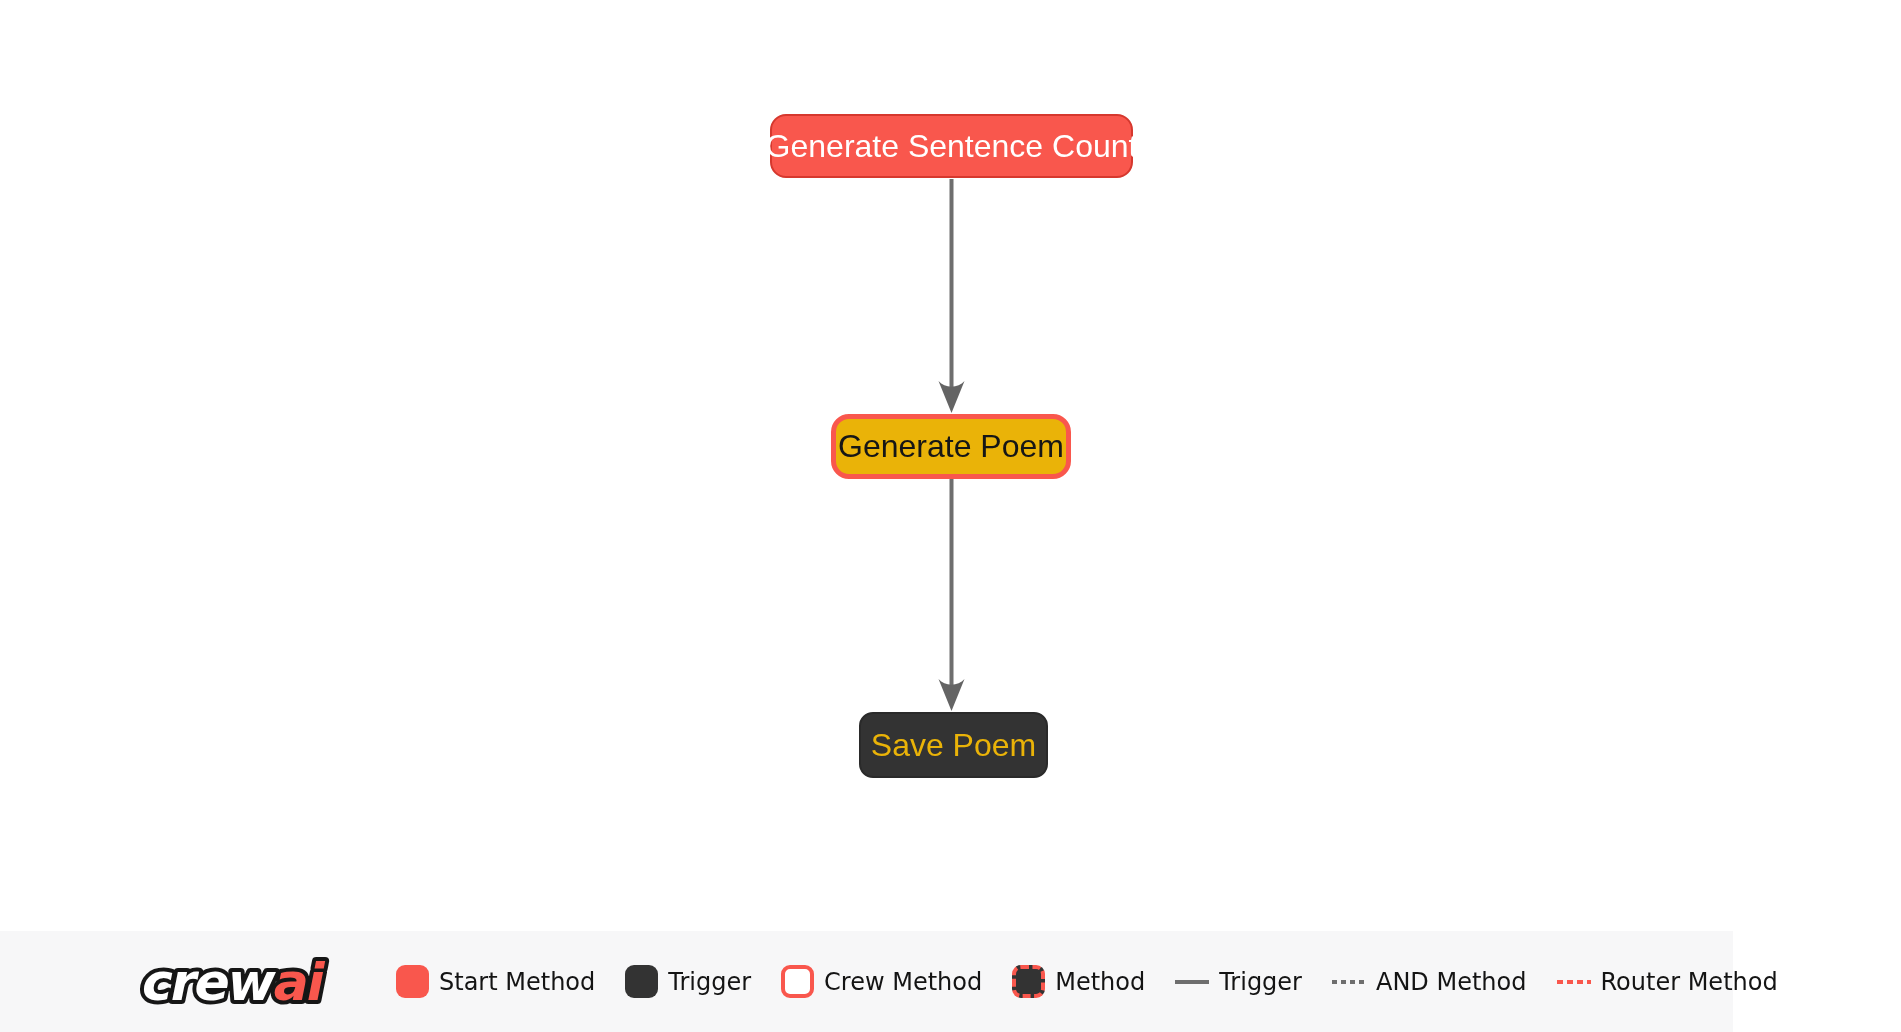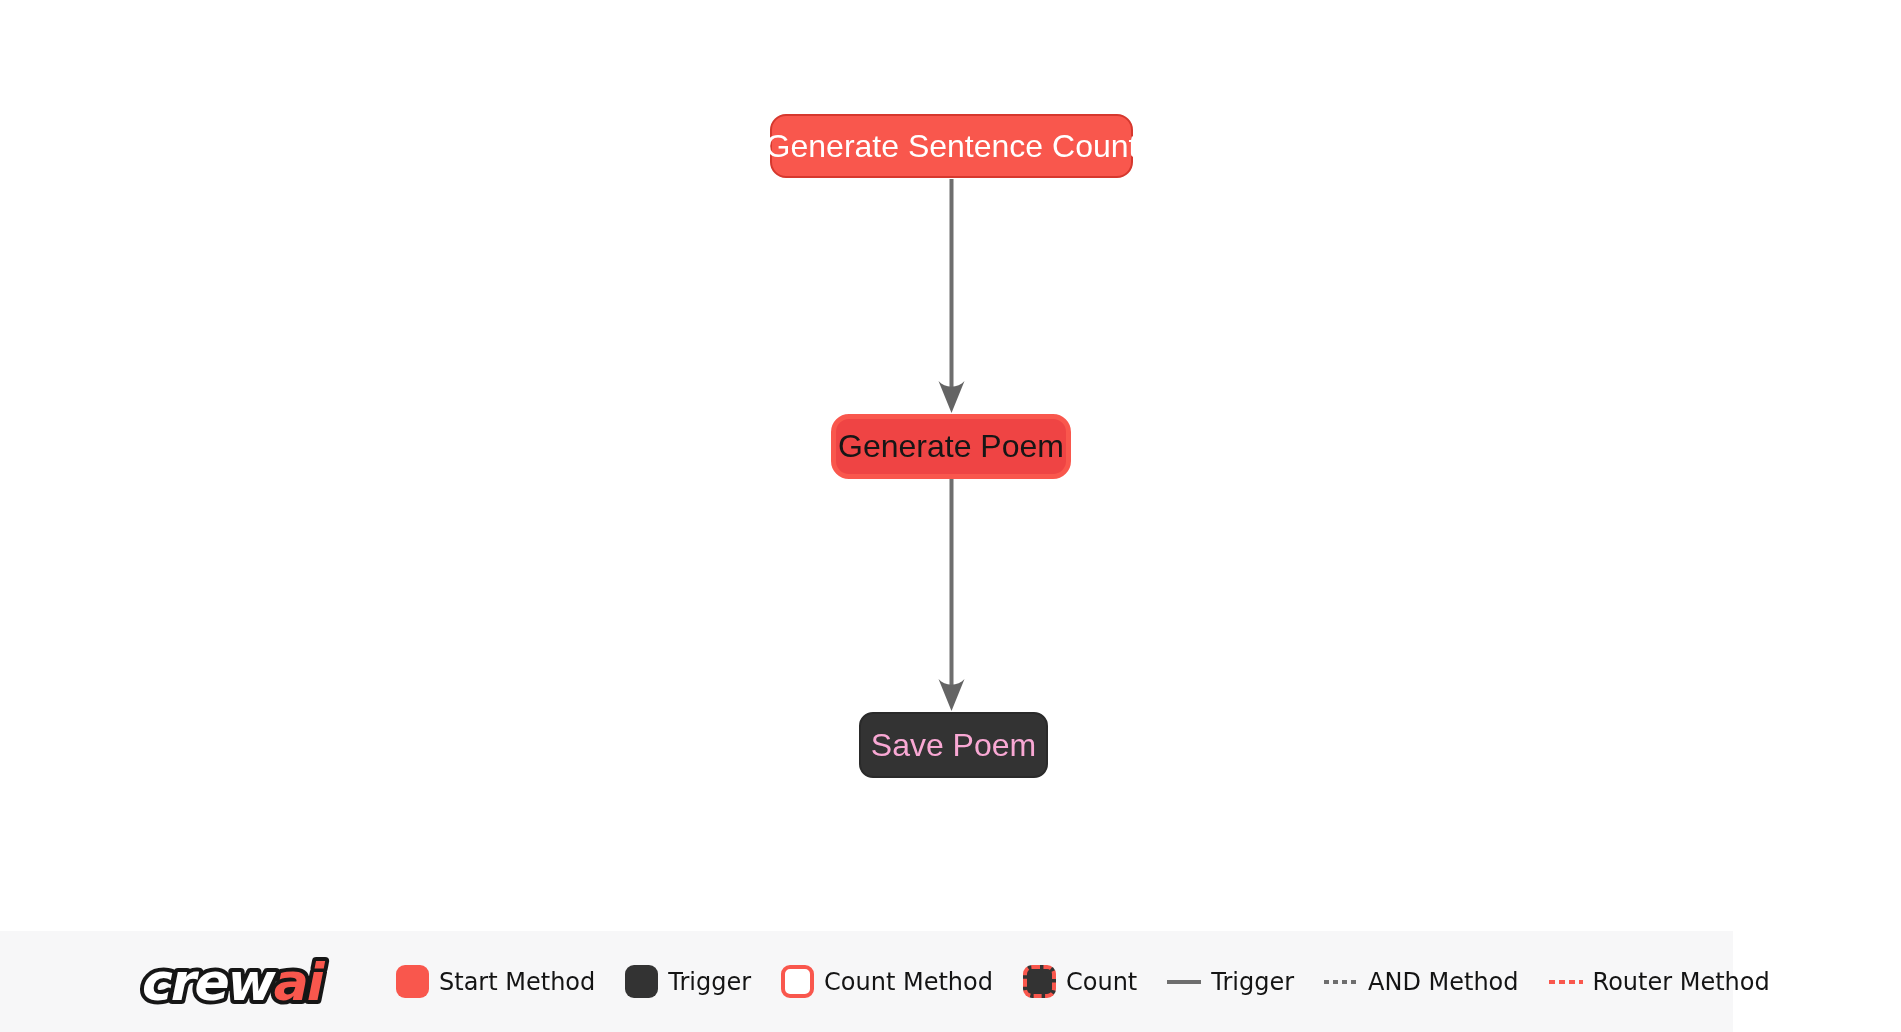--- a/index.html
+++ b/index.html
@@ -32,31 +32,31 @@
   }
   .node-start {
     left: 770px; top: 114px; width: 363px; height: 64px;
     background: #f9574d;
     border: 2px solid #d6382e;
     border-radius: 16px;
     color: #ffffff;
   }
   .node-crew {
     left: 831px; top: 414px; width: 240px; height: 65px;
-    background: #ef4444;
+    background: #eab308;
     border: 5px solid #f9574d;
     border-radius: 18px;
     color: #161616;
   }
   .node-method {
     left: 859px; top: 712px; width: 189px; height: 66px;
     background: #333333;
     border: 2px solid #2a2a2a;
     border-radius: 14px;
-    color: #f9a8d4;
+    color: #eab308;
   }
 
   .legend {
     position: absolute;
     left: 0; top: 931px;
     width: 1733px;
     height: 101px;
     background: #f7f7f8;
     display: flex;
     align-items: center;
@@ -141,26 +141,26 @@
     <span class="legend-label">Start Method</span>
   </div>
 
   <div class="legend-item">
     <div class="swatch swatch-method"></div>
     <span class="legend-label">Trigger</span>
   </div>
 
   <div class="legend-item">
     <div class="swatch swatch-crew"></div>
-    <span class="legend-label">Count Method</span>
+    <span class="legend-label">Crew Method</span>
   </div>
 
   <div class="legend-item">
     <div class="swatch swatch-router"></div>
-    <span class="legend-label">Count</span>
+    <span class="legend-label">Method</span>
   </div>
 
   <div class="legend-item">
     <div class="line-swatch line-trigger"></div>
     <span class="legend-label">Trigger</span>
   </div>
 
   <div class="legend-item">
     <div class="line-swatch line-and-trigger"></div>
     <span class="legend-label">AND Method</span>

